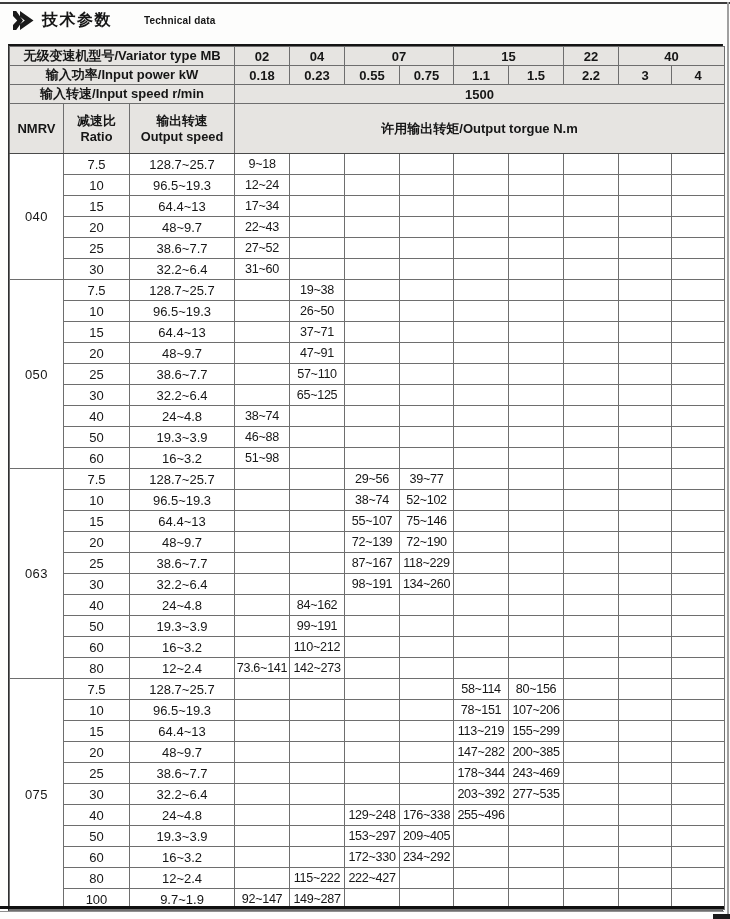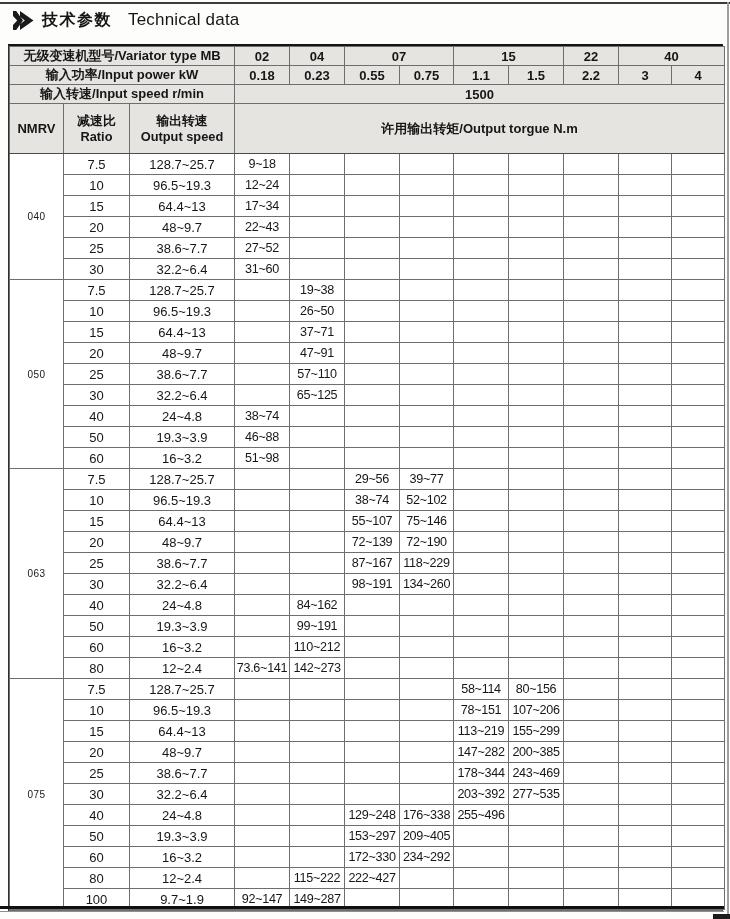--- a/index.html
+++ b/index.html
@@ -15,39 +15,39 @@
   .page-top-rule   { left:0; top:2px; width:730px; height:1.5px; background:#3c3c3c; }
   .page-right-rule { left:727px; top:2px; width:1.5px; height:917px; background:#a0a0a0; }
   .bline-thick { left:0; top:906px; width:724px; height:2.6px; background:#101010; }
   .bline-thin  { left:0; top:910.5px; width:724px; height:1px; background:#8f8f8f; }
   .corner-mark { left:713px; top:914px; width:17px; height:5px; background:#1b1b1b; }
 
   
   .title-bar { position:absolute; left:1px; top:9px; height:22px; display:flex; align-items:center;padding-left:12px; }
   .title-glyph { width:22px; height:19px; margin-right:7px; flex:0 0 auto; }
   .title-zh { font-size:16px; font-weight:700; letter-spacing:1.5px; }
-  .title-en { font-size:17px; font-weight:400; margin-left:16px; letter-spacing:0.2px; }
+  .title-en { font-size:10px; font-weight:700; margin-left:32px; letter-spacing:0.2px; }
 
   
   .tablewrap {
     position:absolute; left:8px; top:44px; width:715px;
     border-left:1.5px solid #2e2e2e; border-right:1.5px solid #2e2e2e;
     border-top:2.6px solid #141414; border-bottom:1px solid #6e6e6e;
   }
   table { border-collapse:collapse; width:100%; table-layout:fixed;padding-left:17px; }
   td {
     border:1px solid #6e6e6e; text-align:center; vertical-align:middle;
     padding:0; overflow:hidden; white-space:nowrap;
   }
   thead td { background:#e6e4e1; font-weight:700; font-size:13px; }
   tr.h18 { height:18px; }
   tr.h50 { height:50px; }
   tbody tr { height:21px; }
   tbody td { font-size:13px; background:#ffffff; }
-  td.nmrv { font-size:10px; letter-spacing:0.5px; }
+  td.nmrv { font-size:13px; letter-spacing:0.5px; }
   td.tq { font-size:12.6px; letter-spacing:-0.3px; }
   .two-line { line-height:1.25; font-size:12.8px; font-weight:700; }
   tbody tr.group-first td { border-top:1.8px solid #3a3a3a; }
   thead tr:last-child td { border-bottom:1.4px solid #4a4a4a; }
 </style>
 </head>
 <body>
 
 <div class="abs page-top-rule"></div>
 <div class="abs page-right-rule"></div>

